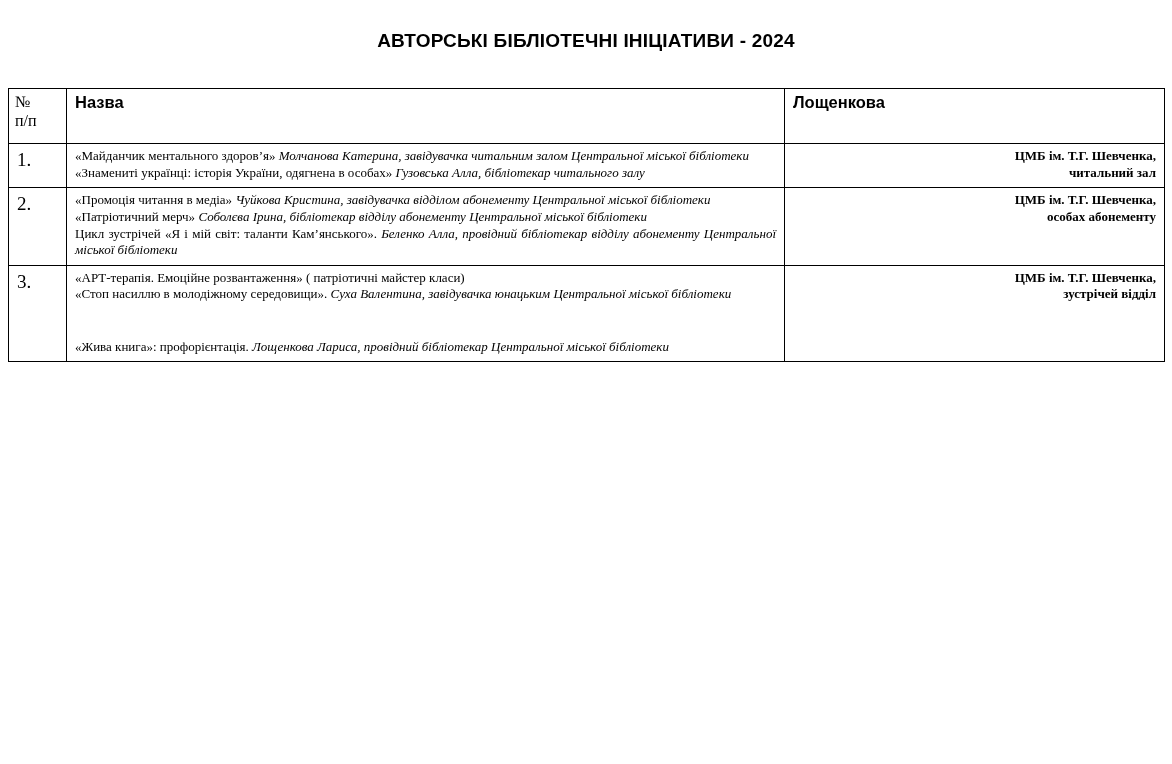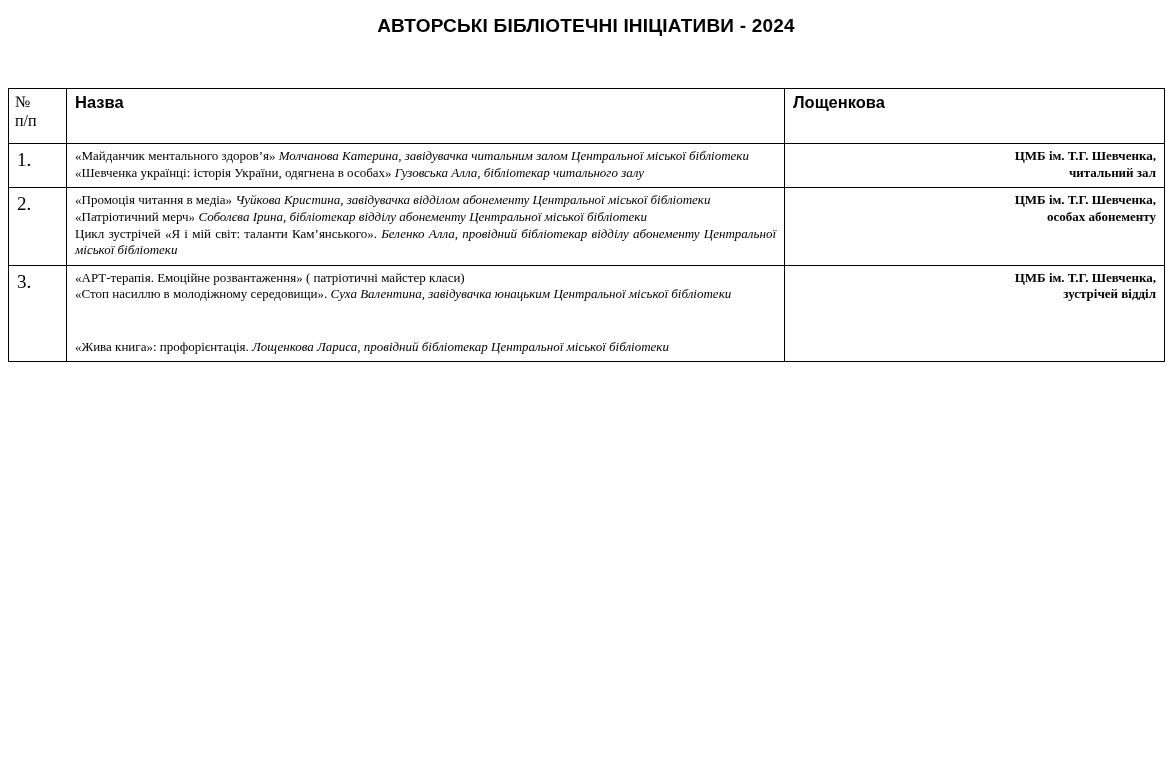--- a/index.html
+++ b/index.html
@@ -19,21 +19,21 @@
     width: 1172px;
     height: 764px;
     box-sizing: border-box;
   }
   .doc-title {
     font-family: "Liberation Sans", sans-serif;
     font-weight: bold;
     font-size: 19px;
     text-align: center;
     letter-spacing: 0.2px;
-    padding-top: 15px;
+    padding-top: 30px;
     padding-bottom: 0;
   }
   .table-wrap {
     position: absolute;
     left: 8px;
     top: 88px;
     width: 1156px;
   }
   table.main {
     border-collapse: collapse;
@@ -110,21 +110,21 @@
             <span class="line">№</span>
             <span class="line">п/п</span>
           </th>
           <th>Назва</th>
           <th>Лощенкова</th>
         </tr>
       </thead>
       <tbody id="table-body">
           <tr>
             <td class="cell-num">1.</td>
-            <td class="cell-name"><span>«Майданчик ментального здоров’я» </span><span class="ital">Молчанова Катерина, завідувачка читальним залом Центральної міської бібліотеки</span><br><span>«Шевченка українці: історія України, одягнена в особах» </span><span class="ital">Гузовська Алла, бібліотекар читального залу</span></td>
+            <td class="cell-name"><span>«Майданчик ментального здоров’я» </span><span class="ital">Молчанова Катерина, завідувачка читальним залом Центральної міської бібліотеки</span><br><span>«Знамениті українці: історія України, одягнена в особах» </span><span class="ital">Гузовська Алла, бібліотекар читального залу</span></td>
             <td class="cell-exec">
               <span class="line">ЦМБ ім. Т.Г. Шевченка,</span>
               <span class="line">читальний зал</span>
             </td>
           </tr>
           <tr>
             <td class="cell-num">2.</td>
             <td class="cell-name"><span>«Промоція читання в медіа» </span><span class="ital">Чуйкова Кристина, завідувачка відділом абонементу Центральної міської бібліотеки</span><br><span>«Патріотичний мерч»   </span><span class="ital">Соболєва Ірина, бібліотекар відділу абонементу  Центральної міської бібліотеки</span><br><span>Цикл зустрічей «Я і мій світ: таланти Кам’янського». </span><span class="ital">Беленко Алла, провідний бібліотекар  відділу абонементу Центральної міської бібліотеки</span></td>
             <td class="cell-exec">
               <span class="line">ЦМБ ім. Т.Г. Шевченка,</span>

